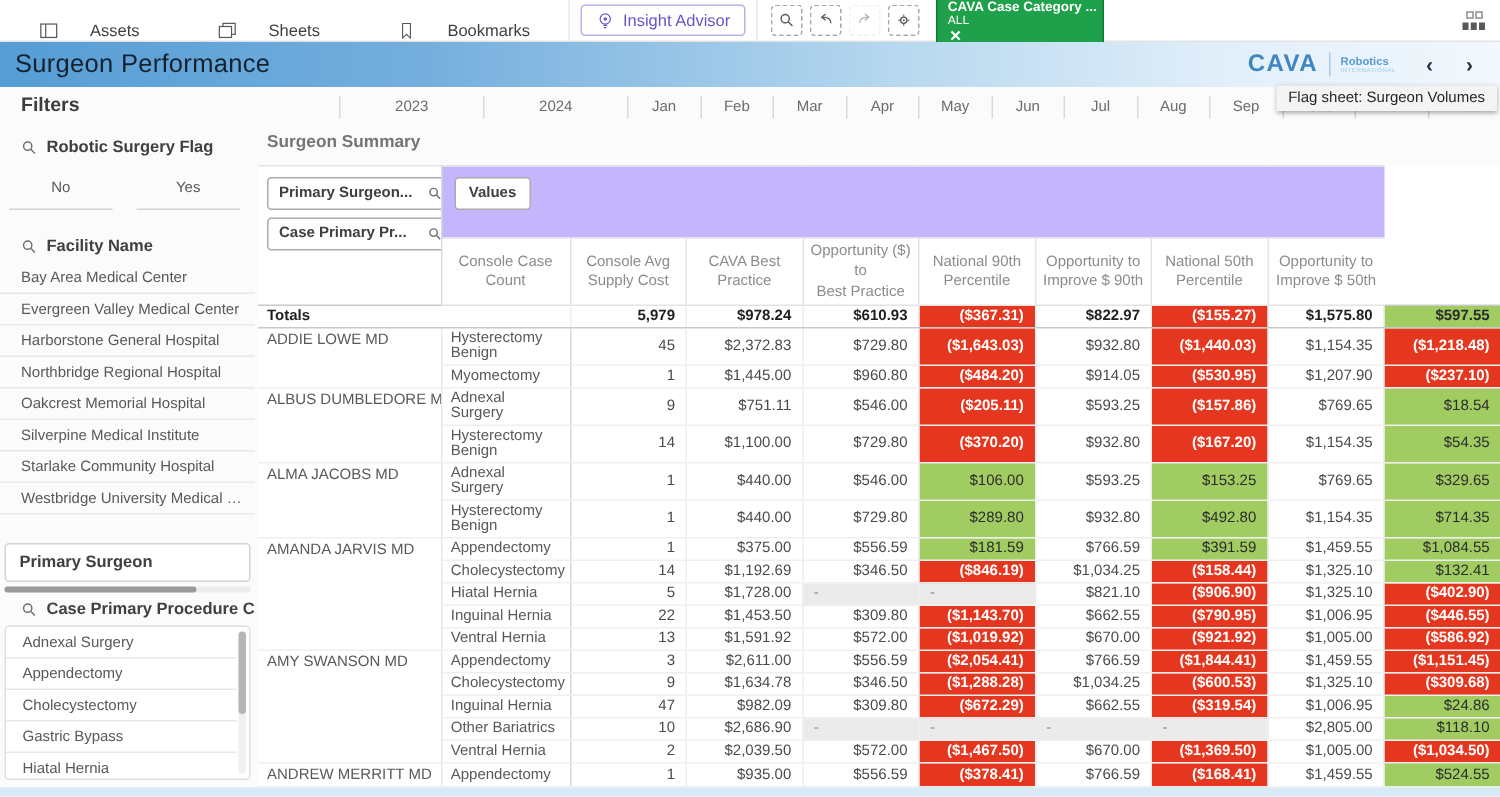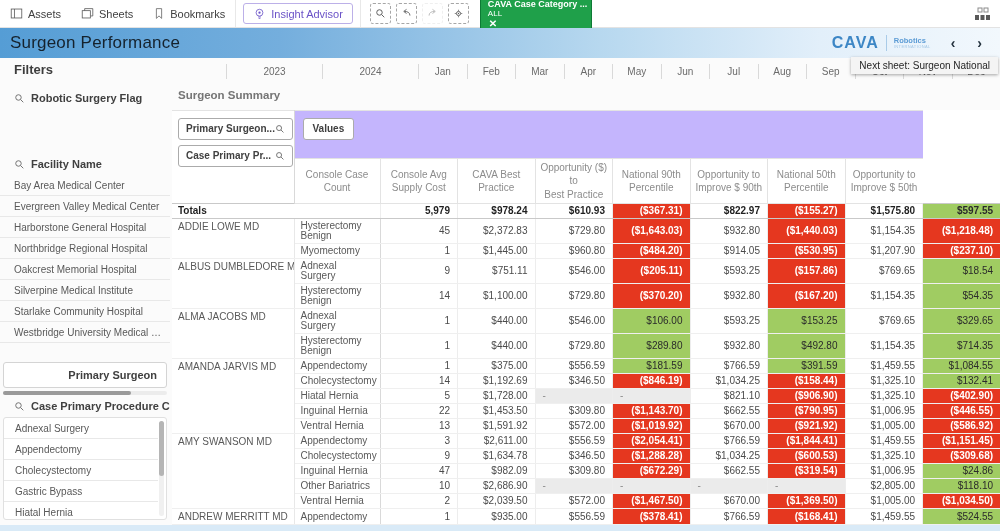--- a/index.html
+++ b/index.html
@@ -3,21 +3,21 @@
 <meta charset="utf-8">
 <style>
   * { margin:0; padding:0; box-sizing:border-box; }
   html,body { background:#e9e9e9; }
   .screen { position:relative; width:1000px; height:531px; background:#fbfbfb;
     font-family:"Liberation Sans", sans-serif; overflow:hidden; }
 
   
   .toolbar { position:absolute; top:0; left:0; right:0; height:28px; background:#fff;
     border-bottom:1px solid #e3e3e3; display:flex; align-items:center; }
-  .tb-btn { display:flex; align-items:center; gap:5px; padding:0 10px; height:100%;
+  .tb-btn { display:flex; align-items:flex-end; gap:21px; padding:0 26px; height:100%;
     font-size:11px; color:#404040; cursor:pointer; }
   .tb-sep { width:1px; height:27px; background:#e8e8e8; }
   .ia-btn { display:flex; align-items:center; gap:5px; margin:0 7px; padding:3px 9px;
     border:1px solid #bcb0e8; border-radius:3px; color:#6a52c7; font-size:11px; }
   .sel-icons { display:flex; align-items:center; gap:5px; padding:0 9px; }
   .sel-icon { width:21px; height:21px; display:flex; align-items:center; justify-content:center;
     border:1px dashed #a6a6a6; border-radius:3px; color:#595959; }
   .sel-icon.disabled { border-color:#dcdcdc; opacity:.45; }
   .chip { background:var(--selgreen); border:1px solid #0d7a35; border-radius:2px; color:#fff;
     display:flex; align-items:stretch; height:32px; margin-left:2px;flex-direction:column; }
@@ -56,41 +56,41 @@
   .lb-header { display:flex; align-items:center; gap:6px; padding-left:14px; font-size:11px;
     font-weight:bold; color:#404040; white-space:nowrap; overflow:hidden; }
   .lb-robotic { position:absolute; top:8px; left:0; right:0; }
   .lb-options { display:flex; gap:16px; padding:9px 10px 0 6px; }
   .lb-opt { flex:1; text-align:center; font-size:10px; color:#595959; padding:7px 0 8px;
     border-bottom:1px solid #d4d4d4; cursor:pointer; }
   .lb-facility { position:absolute; top:74px; left:0; right:0; }
   .lb-items { margin-top:5px; }
   .lb-item { padding:4.5px 8px 4.5px 14px; font-size:10px; color:#595959; border-bottom:1px solid #e8e8e8;
     white-space:nowrap; overflow:hidden; text-overflow:ellipsis; cursor:pointer; }
-  .lb-primary { position:absolute; top:278px; left:0; right:0;text-align:right; }
+  .lb-primary { position:absolute; top:278px; left:0; right:0; }
   .collapsed-box { margin:0 3px; border:1px solid #d4d4d4; border-radius:3px; background:#fff;
     padding:6px 9px; font-size:11px; font-weight:bold; color:#404040; }
   .hscroll { margin:3px 3px 0; height:4px; background:#ececec; border-radius:2px; position:relative; }
   .hscroll .thumb { position:absolute; left:0; top:0; height:4px; width:78%; background:#9a9a9a; border-radius:2px; }
   .lb-proc { position:absolute; top:316px; left:0; right:0; bottom:0; }
   .proc-list { margin:5px 3px 0; border:1px solid #e0e0e0; border-radius:3px; background:#fff;
     position:relative; padding-right:8px; height:103px; overflow:hidden; }
   .proc-list .lb-item { padding-left:11px; }
   .vscroll { position:absolute; right:2px; top:3px; bottom:3px; width:5px; background:#f0f0f0; border-radius:3px; }
   .vscroll .thumb { position:absolute; top:0; width:5px; height:58%; background:#b5b5b5; border-radius:3px; }
 
   
   .main { position:absolute; left:170px; top:84px; right:0; bottom:6px; }
   .pivot-title { position:absolute; top:5px; left:8px; font-size:11.5px; font-weight:bold; color:#757575; }
   .pivot-wrap { position:absolute; top:26px; left:2px; right:0; bottom:0; overflow:hidden; }
   table.pivot { border-collapse:collapse; table-layout:fixed; width:828px; background:#fff; }
   .pivot th, .pivot td { font-size:10px; line-height:10px; }
   th.corner { border-top:1px solid #e3e3e3; border-right:1px solid #d9d9d9; vertical-align:top; text-align:left;
     padding:7px 0 0 6px; background:#fff; }
-  .search-chip { display:flex; align-items:center; justify-content:space-between; width:115px;
+  .search-chip { display:flex; align-items:center; justify-content:space-between; width:125px;
     border:1px solid #ababab; border-radius:3px; background:#fff; padding:5px 7px; margin-bottom:5px;
     font-size:10px; font-weight:bold; color:#404040; cursor:pointer; }
   th.values-strip { height:48px; vertical-align:top; text-align:left; padding:7px 0 0 8px; background:#c4b5fd;
     border-top:1px solid #e3e3e3; }
   .values-chip { display:inline-flex; border:1px solid #ababab; border-radius:3px; background:#fff;
     padding:5px 9px; font-size:10px; font-weight:bold; color:#404040; cursor:pointer; }
   th.colhead { height:45px; font-weight:normal; color:#8c8c8c; text-align:center; white-space:pre-line;
     vertical-align:middle; line-height:1.35; border:1px solid #e3e3e3; border-right:none; background:#fff; }
   td.dim { color:#595959; padding:2px 6px; border-bottom:1px solid #efefef; overflow:hidden; }
   td.surgeon { vertical-align:top; padding-top:3px; border-right:1px solid #e8e8e8; white-space:nowrap; }
@@ -206,21 +206,21 @@
       <span class="brand-sub">
         <div class="l1">Robotics</div>
         <div class="l2">INTERNATIONAL</div>
       </span>
     </div>
     <div class="nav-arrows">
       <span class="nav-arrow">‹</span>
       <span class="nav-arrow">›</span>
     </div>
   </div>
-  <div class="tooltip">Next sheet: Surgeon National</div>
+  <div class="tooltip">Flag sheet: Surgeon Volumes</div>
 
   <div class="filters-title">Filters</div>
   <div class="timebar" id="time-bar">
     <div class="pad"></div>
   <div class="time-cell year">2023</div>
       <div class="time-cell year">2024</div>
       <div class="time-cell month">Jan</div>
       <div class="time-cell month">Feb</div>
       <div class="time-cell month">Mar</div>
       <div class="time-cell month">Apr</div>
@@ -238,20 +238,24 @@
     <div class="lb-robotic">
       <div class="lb-header">
         <span>
             <svg width="11" height="11" viewBox="0 0 16 16">
               <circle cx="6.5" cy="6.5" r="4" fill="none" stroke="#6e6e6e" stroke-width="1.4"></circle>
               <line x1="9.7" y1="9.7" x2="13.5" y2="13.5" stroke="#6e6e6e" stroke-width="1.4"></line>
             </svg>
           </span>
         <span>Robotic Surgery Flag</span>
       </div>
+      <div class="lb-options" id="robotic-options">
+          <div class="lb-opt">No</div>
+          <div class="lb-opt">Yes</div>
+        </div>
     </div>
     <div class="lb-facility">
       <div class="lb-header">
         <span>
             <svg width="11" height="11" viewBox="0 0 16 16">
               <circle cx="6.5" cy="6.5" r="4" fill="none" stroke="#6e6e6e" stroke-width="1.4"></circle>
               <line x1="9.7" y1="9.7" x2="13.5" y2="13.5" stroke="#6e6e6e" stroke-width="1.4"></line>
             </svg>
           </span>
         <span>Facility Name</span>

